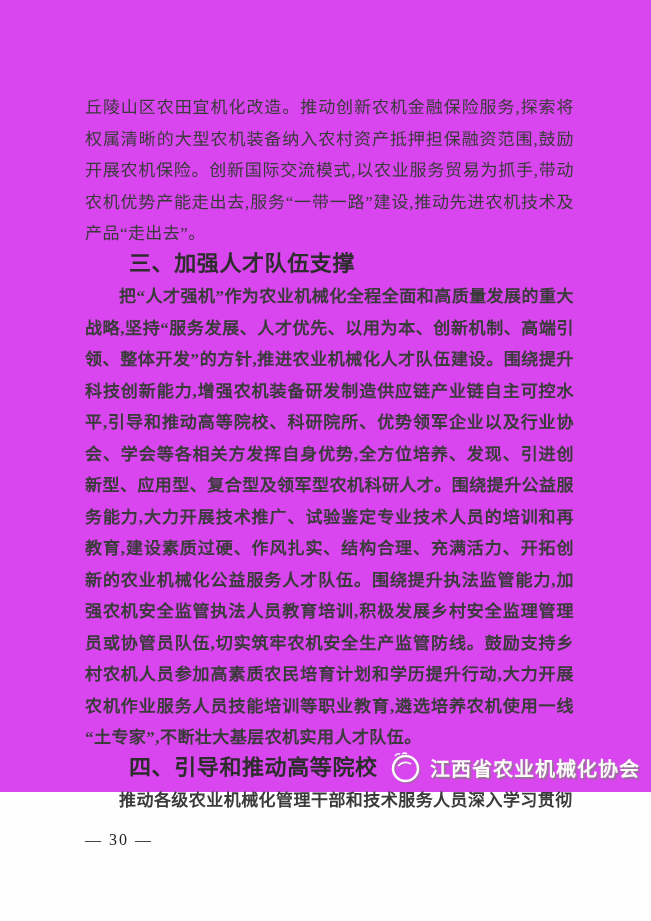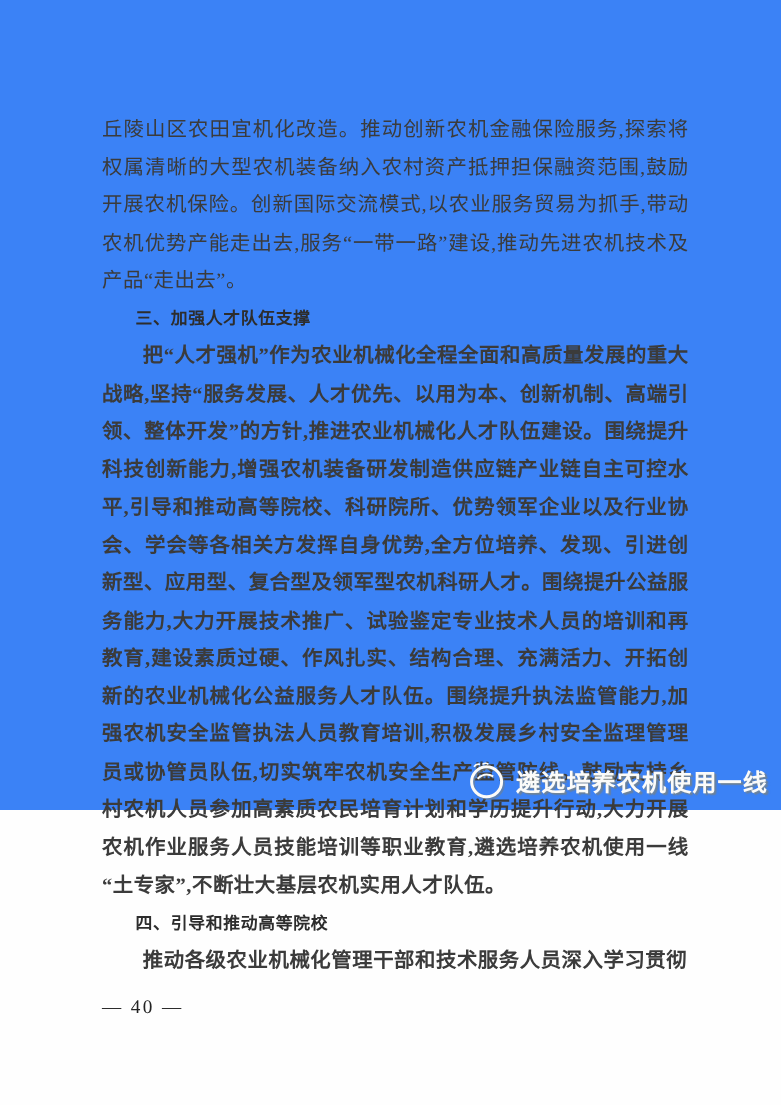--- a/index.html
+++ b/index.html
@@ -8,22 +8,22 @@
     width: 651px;
     height: 921px;
     background: #fefefe;
     overflow: hidden;
     font-family: "Liberation Serif", serif;
   }
 
   .page {
     position: relative;
     width: 651px;
-    height: 675px;
-    background: #3b82f6;
+    height: 792px;
+    background: #d946ef;
   }
 
   .content {
     position: absolute;
     left: 85px;
     top: 92px;
     width: 489px;
     color: #3b3b3b;
     font-size: 17px;
     line-height: 31.5px;
@@ -33,22 +33,22 @@
   }
 
   .para {
     margin: 0;
     font-family: "Liberation Serif", serif;
   }
 
   .para.indent { text-indent: 2em; font-weight: bold; }
 
   .heading {
-    font-family: Liberation Sans, sans-serif;
-    font-size: 14px;
+    font-family: Liberation Mono, monospace;
+    font-size: 22px;
     font-weight: 700;
     color: #2d2d2d;
     line-height: 31.5px;
     text-indent: 2em;
     letter-spacing: 0.6px;
   }
 
   .page-number {
     position: absolute;
     left: 85px;
@@ -95,34 +95,34 @@
 
     <h2 class="heading">三、加强人才队伍支撑</h2>
 
     <p class="para indent">把“人才强机”作为农业机械化全程全面和高质量发展的重大战略,坚持“服务发展、人才优先、以用为本、创新机制、高端引领、整体开发”的方针,推进农业机械化人才队伍建设。围绕提升科技创新能力,增强农机装备研发制造供应链产业链自主可控水平,引导和推动高等院校、科研院所、优势领军企业以及行业协会、学会等各相关方发挥自身优势,全方位培养、发现、引进创新型、应用型、复合型及领军型农机科研人才。围绕提升公益服务能力,大力开展技术推广、试验鉴定专业技术人员的培训和再教育,建设素质过硬、作风扎实、结构合理、充满活力、开拓创新的农业机械化公益服务人才队伍。围绕提升执法监管能力,加强农机安全监管执法人员教育培训,积极发展乡村安全监理管理员或协管员队伍,切实筑牢农机安全生产监管防线。鼓励支持乡村农机人员参加高素质农民培育计划和学历提升行动,大力开展农机作业服务人员技能培训等职业教育,遴选培养农机使用一线“土专家”,不断壮大基层农机实用人才队伍。</p>
 
     <h2 class="heading">四、引导和推动高等院校</h2>
 
     <p class="para indent">推动各级农业机械化管理干部和技术服务人员深入学习贯彻</p>
   </main>
 
-  <div class="page-number">— 40 —</div>
+  <div class="page-number">— 30 —</div>
 
   <div class="footer">
     <span class="logo">
       <svg width="36" height="36" viewBox="0 0 36 36" aria-hidden="true">
 
         <circle cx="20" cy="21" r="12.5" fill="none" stroke="rgba(125,128,116,0.5)" stroke-width="2.5"></circle>
 
         <circle cx="18.5" cy="19.5" r="12.5" fill="none" stroke="#fbfbf9" stroke-width="2.5"></circle>
 
         <path d="M12 18 q6 -6 13 -2" fill="none" stroke="rgba(125,128,116,0.35)" stroke-width="1.6"></path>
         <path d="M11 17 q6 -6 13 -2" fill="none" stroke="#fbfbf9" stroke-width="1.6"></path>
         <path d="M9 8 q2 -3 5 -2" fill="none" stroke="rgba(125,128,116,0.35)" stroke-width="1.4"></path>
         <path d="M8 7 q2 -3 5 -2" fill="none" stroke="#fbfbf9" stroke-width="1.4"></path>
         <path d="M16 6 q3 -2 5 0" fill="none" stroke="rgba(125,128,116,0.3)" stroke-width="1.3"></path>
         <path d="M15 5 q3 -2 5 0" fill="none" stroke="#fbfbf9" stroke-width="1.3"></path>
       </svg>
     </span>
-    <span class="assoc-name">遴选培养农机使用一线</span>
+    <span class="assoc-name">江西省农业机械化协会</span>
   </div>
 
 </div>
 
 </body></html>

